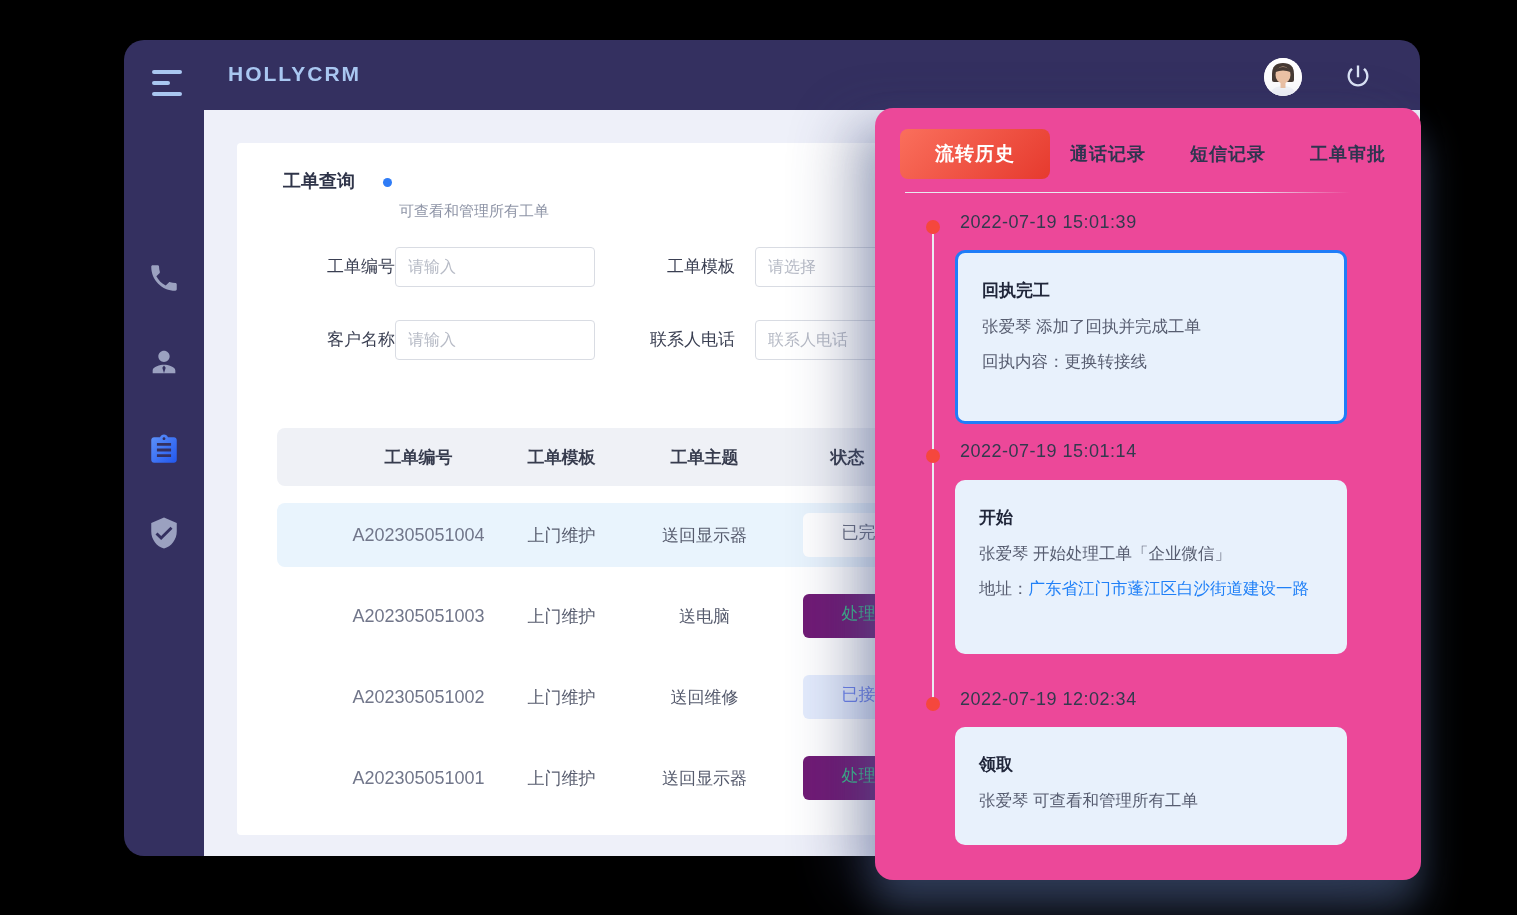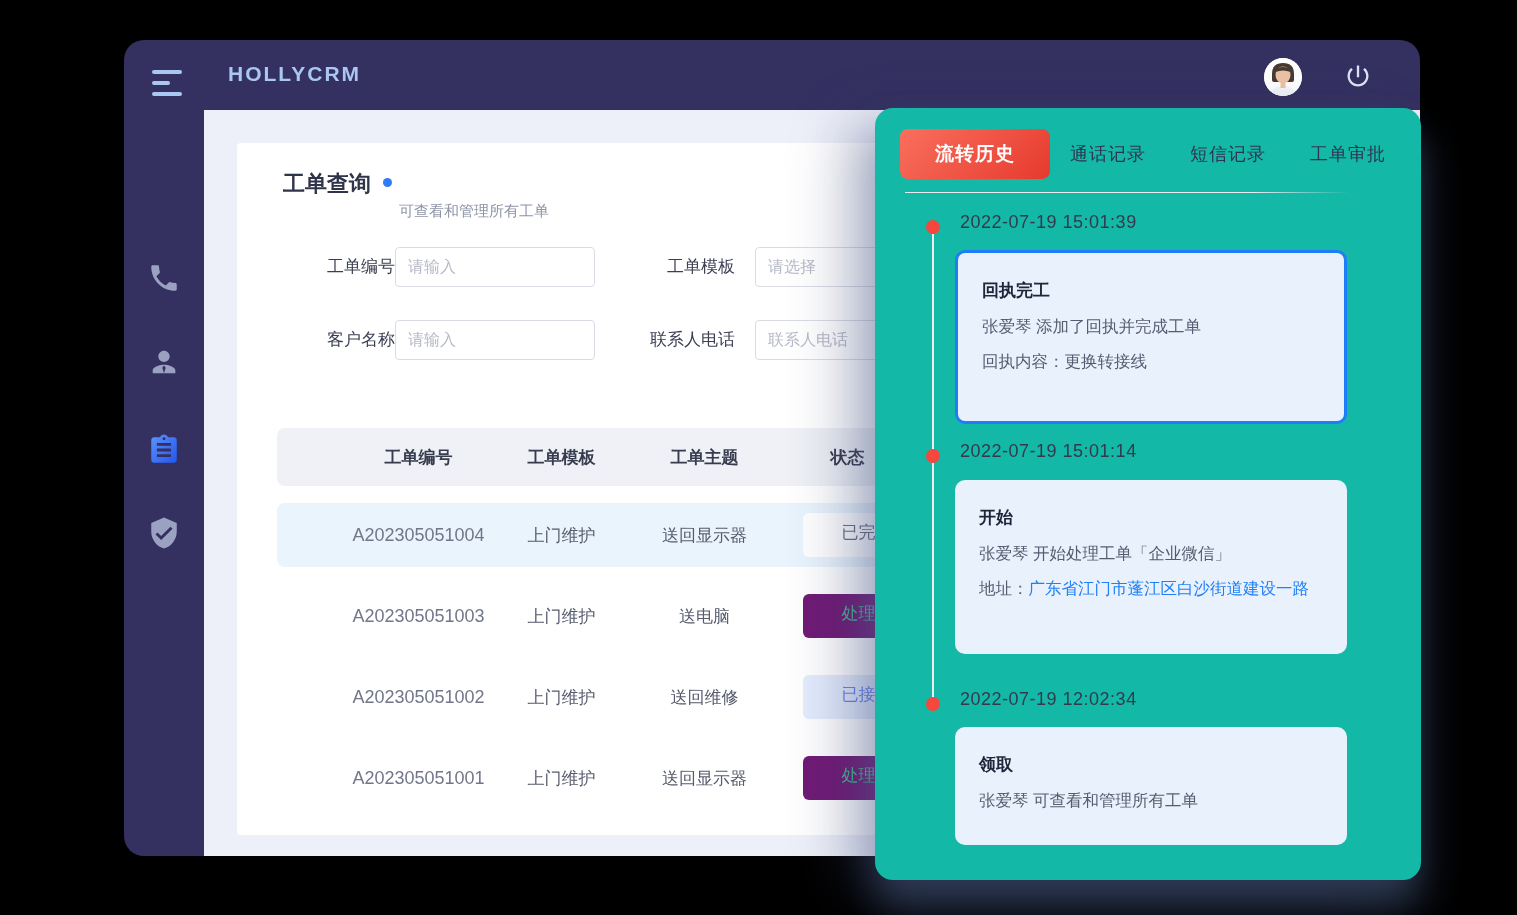--- a/index.html
+++ b/index.html
@@ -28,21 +28,21 @@
   .side-icon.person   { top:305px; }
   .side-icon.clipboard{ top:393px; }
   .side-icon.shield   { top:476px; }
 
   
   .main-area { position:absolute; left:80px; top:70px; right:0; bottom:0; background:#eef0f9; }
 
   .content-card { position:absolute; left:33px; top:33px; width:1150px; height:692px;
                   background:#fff; border-radius:4px; }
 
-  .page-title { position:absolute; left:46px; top:26px; font-size:22px; font-weight:bold; color:#2f3449; }
+  .page-title { position:absolute; left:46px; top:26px; font-size:18px; font-weight:bold; color:#2f3449; }
   .subtitle-dot { position:absolute; left:146px; top:35px; width:9px; height:9px; border-radius:50%; background:#2f7cf6; }
   .page-subtitle { position:absolute; left:162px; top:30px; font-size:15px; color:#8e94a6;margin-top:29px; }
 
   .filter-label { position:absolute; font-size:17px; color:#3a3f52; text-align:right; width:120px; line-height:40px; }
   .filter-input { position:absolute; width:200px; height:40px; border:1px solid #d9dce3; border-radius:4px;
                   background:#fff; font-size:16px; color:#333; padding:0 12px; outline:none; }
   .filter-input::placeholder { color:#b7bbc6; }
   .fl-1 { left:38px;  top:104px; }  .fi-1 { left:158px; top:104px; }
   .fl-2 { left:378px; top:104px; }  .fi-2 { left:518px; top:104px; }
   .fl-3 { left:38px;  top:177px; }  .fi-3 { left:158px; top:177px; }
@@ -58,30 +58,30 @@
   .t-body-row.highlight { background:#e9f4fd; }
   .cell-id { font-size:18px; color:#71768a; }
   .cell-txt { font-size:17px; color:#565b6d; }
   .badge { display:inline-block; min-width:90px; height:44px; line-height:40px; border-radius:6px;
            font-size:17px; text-align:right; }
   .badge.done       { background:#ffffff; color:#6a6f80; }
   .badge.processing { background:#701a75; color:#3bbb8a; }
   .badge.accepted   { background:#e4ecfd; color:#6c83f0; }
 
   
-  .float-panel { position:absolute; left:875px; top:108px; width:546px; height:772px; background:#14b8a6;
+  .float-panel { position:absolute; left:875px; top:108px; width:546px; height:772px; background:#ec4899;
                  border-radius:18px; z-index:10;
                  box-shadow:-32px 12px 55px rgba(57,63,105,.30), 0 26px 40px rgba(100,128,182,.45); }
 
   .tabs { position:absolute; left:25px; top:21px; height:50px; display:flex; align-items:center; }
   .tab-active { width:150px; height:50px; border-radius:8px; margin-right:20px;
                 background:linear-gradient(135deg,#fa6f5c,#e63a2e); color:#fff;
                 font-size:19px; font-weight:bold; display:flex; align-items:center; justify-content:center;
                 letter-spacing:1px; cursor:pointer; }
-  .tab { font-size:18px; font-weight:400; color:#2f3550; margin-right:44px; letter-spacing:1px; cursor:pointer; }
+  .tab { font-size:18px; font-weight:700; color:#2f3550; margin-right:44px; letter-spacing:1px; cursor:pointer; }
   .tab:last-child { margin-right:0; }
   .tabs-divider { position:absolute; left:30px; top:84px; width:445px; height:1px;
                   background:linear-gradient(to right,#e9e9f0 78%,rgba(233,233,240,0)); }
 
   .tl-line { position:absolute; left:57px; top:126px; width:2px; height:476px; background:#ebebf1; }
   .tl-dot { position:absolute; left:51px; width:14px; height:14px; border-radius:50%; background:#f5473d; }
   .tl-time { position:absolute; left:85px; font-size:18px; font-weight:500; color:#333a4e; letter-spacing:.5px; }
   .tl-card { position:absolute; left:80px; width:392px; background:#e8f1fc; border-radius:10px; padding:26px 24px 0; }
   .tl-card.bordered { border:3px solid #1f7df8; }
   .tl-title { font-size:17px; font-weight:bold; color:#20263a; margin-bottom:13px; }

